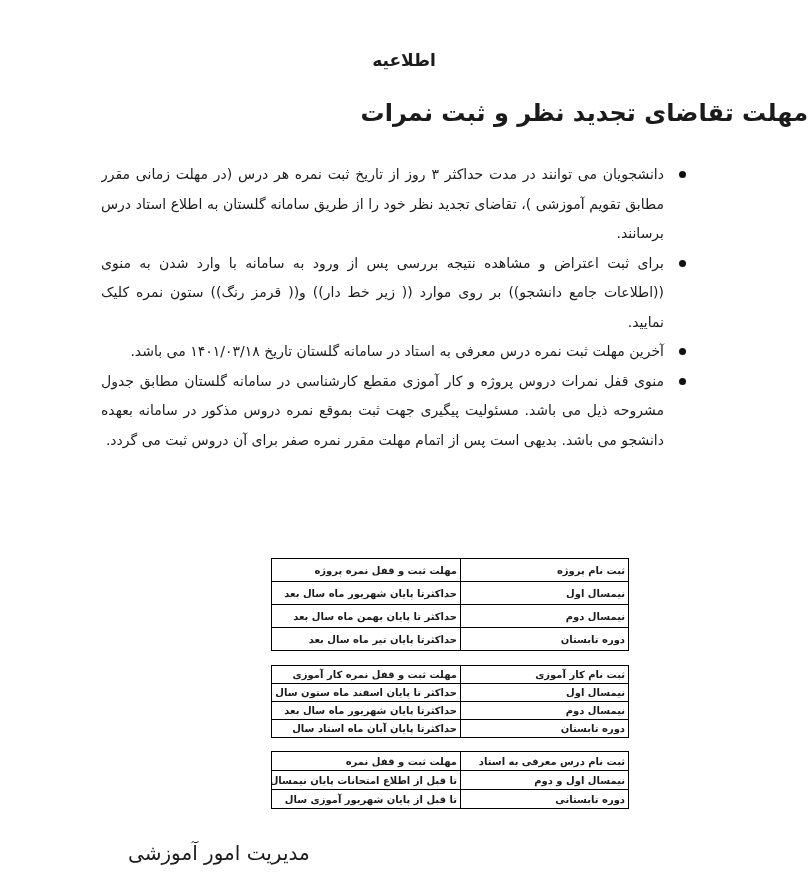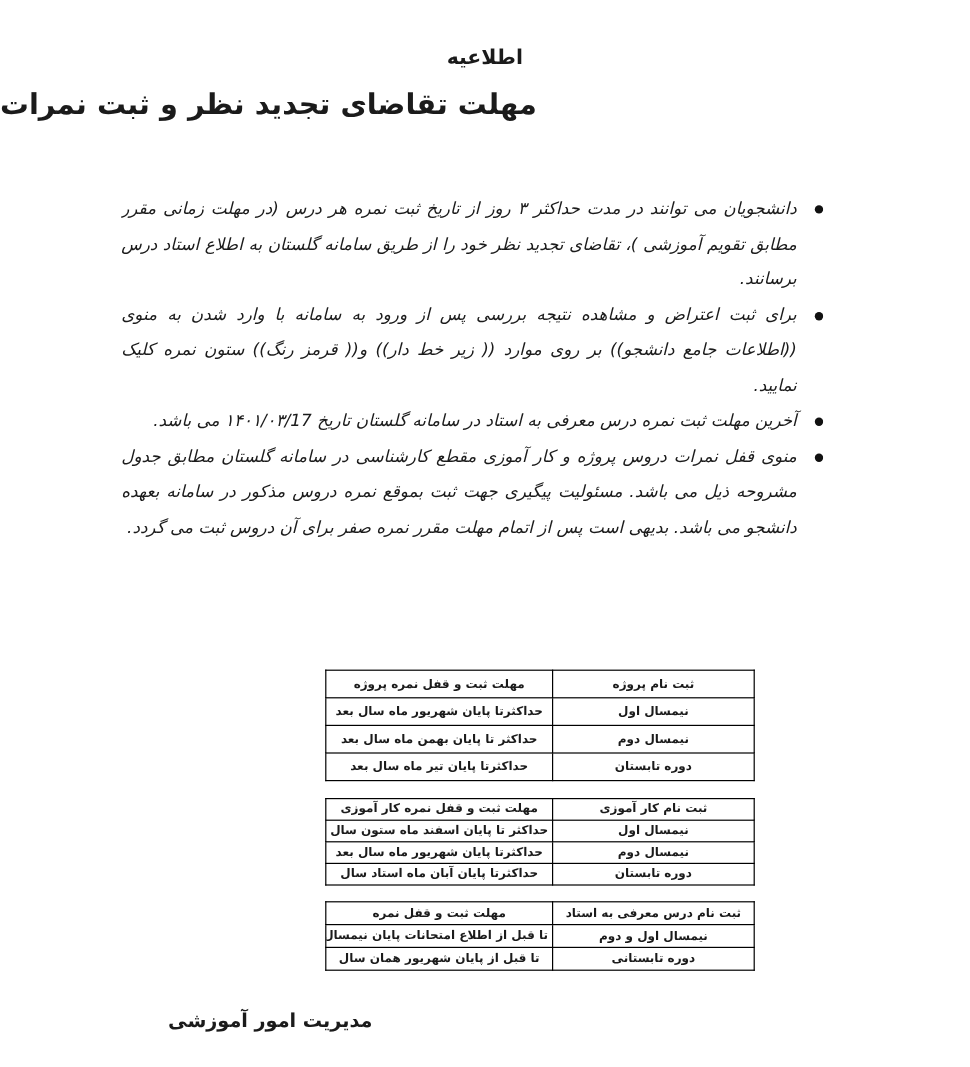--- a/index.html
+++ b/index.html
@@ -6,33 +6,33 @@
   .page{
     position:relative;
     width:808px;height:889px;
     background:#ffffff;color:#1b1b1b;
     font-family:"DejaVu Sans",sans-serif;
     direction:rtl;
     overflow:hidden;
     box-sizing:border-box;
   }
   .announce-label{
-    padding-top:38px;
+    padding-top:50px;
     text-align:center;
     font-size:17px;font-weight:bold;
   }
   .doc-title{
-    margin-top:15px;
-    text-align:left;
+    margin-top:29px;
+    text-align:right;
     font-size:24px;font-weight:bold;
   }
   .bullets{
     position:absolute;
     top:160px;right:122px;left:101px;
-    max-height:392px;overflow:hidden;font-style:italic;
+    max-height:392px;overflow:hidden;
   }
   .bullet{display:flex;align-items:flex-start;}
   .bullet-dot{flex:none;width:22px;}
   .bullet-dot::before{
     content:"";display:block;
     width:7px;height:7px;border-radius:50%;
     background:#111111;
     margin-top:11px;
   }
   .bullet-text{
@@ -42,34 +42,34 @@
   }
   .tables-wrap{position:absolute;top:558px;right:179px;}
   table.doc-table{
     border-collapse:collapse;table-layout:fixed;
     width:357px;direction:rtl;
   }
   table.doc-table.t1{margin-bottom:14px;}
   table.doc-table.t2{margin-bottom:13px;}
   .doc-table td{
     border:1px solid #000000;
-    text-align:center;vertical-align:middle;
+    vertical-align:middle;
     font-size:10px;font-weight:bold;
     padding:0 3px;overflow:hidden;white-space:nowrap;
   }
   .doc-table col.label-col{width:168px;}
   .doc-table col.value-col{width:189px;}
   .t1 td{height:22px;}
   .t2 td{height:17px;margin-left:44px;}
   .t3 td{height:18px;}
   .footer{
     position:absolute;
-    top:841px;left:140px;
+    top:841px;left:128px;
     direction:rtl;
-    font-size:16px;font-weight:bold;
+    font-size:20px;font-weight:normal;
   }
 </style>
 </head>
 <body>
 
 <div class="page">
 
   <div class="announce-label">اطلاعیه</div>
   <div class="doc-title">مهلت تقاضای تجدید نظر و ثبت نمرات</div>
 
@@ -77,21 +77,21 @@
     <div class="bullet">
       <span class="bullet-dot"></span>
       <span class="bullet-text">دانشجویان می توانند در مدت حداکثر ۳ روز از تاریخ ثبت نمره هر درس (در مهلت زمانی مقرر مطابق تقویم آموزشی )، تقاضای تجدید نظر خود را از طریق سامانه گلستان به اطلاع استاد درس برسانند.</span>
     </div>
     <div class="bullet">
       <span class="bullet-dot"></span>
       <span class="bullet-text">برای ثبت اعتراض و مشاهده نتیجه بررسی پس از ورود به سامانه با وارد شدن به منوی ((اطلاعات جامع دانشجو)) بر روی موارد (( زیر خط دار)) و(( قرمز رنگ)) ستون نمره کلیک نمایید.</span>
     </div>
     <div class="bullet">
       <span class="bullet-dot"></span>
-      <span class="bullet-text">آخرین مهلت ثبت نمره درس معرفی به استاد در سامانه گلستان تاریخ ۱۴۰۱/۰۳/17 می باشد.</span>
+      <span class="bullet-text">آخرین مهلت ثبت نمره درس معرفی به استاد در سامانه گلستان تاریخ ۱۴۰۱/۰۳/۱۸ می باشد.</span>
     </div>
     <div class="bullet">
       <span class="bullet-dot"></span>
       <span class="bullet-text">منوی قفل نمرات دروس پروژه و کار آموزی مقطع کارشناسی در سامانه گلستان مطابق جدول مشروحه ذیل می باشد. مسئولیت پیگیری جهت ثبت بموقع نمره دروس مذکور در سامانه بعهده دانشجو می باشد. بدیهی است پس از اتمام مهلت مقرر نمره صفر برای آن دروس ثبت می گردد.</span>
     </div>
   </div>
 
   <div class="tables-wrap">
 
     <table class="doc-table t1">
@@ -153,21 +153,21 @@
         <tr>
           <td>ثبت نام درس معرفی به استاد</td>
           <td>مهلت ثبت و قفل نمره</td>
         </tr>
         <tr>
           <td>نیمسال اول و دوم</td>
           <td>تا قبل از اطلاع امتحانات پایان نیمسال</td>
         </tr>
         <tr>
           <td>دوره تابستانی</td>
-          <td>تا قبل از پایان شهریور همان سال</td>
+          <td>تا قبل از پایان شهریور آموزی سال</td>
         </tr>
       </tbody>
     </table>
 
   </div>
 
   <div class="footer">مدیریت امور آموزشی</div>
 
 </div>
 

